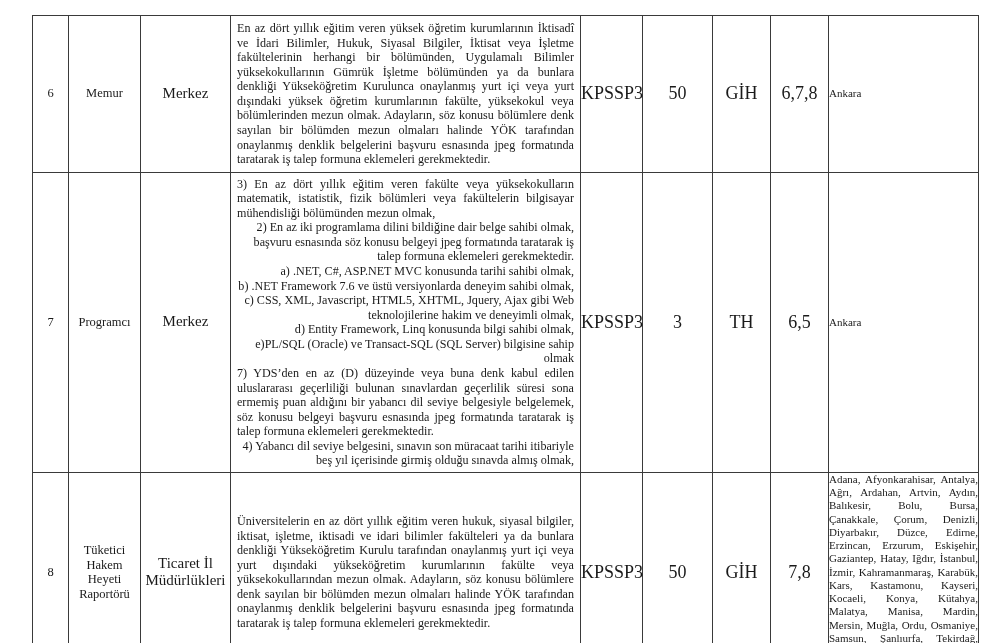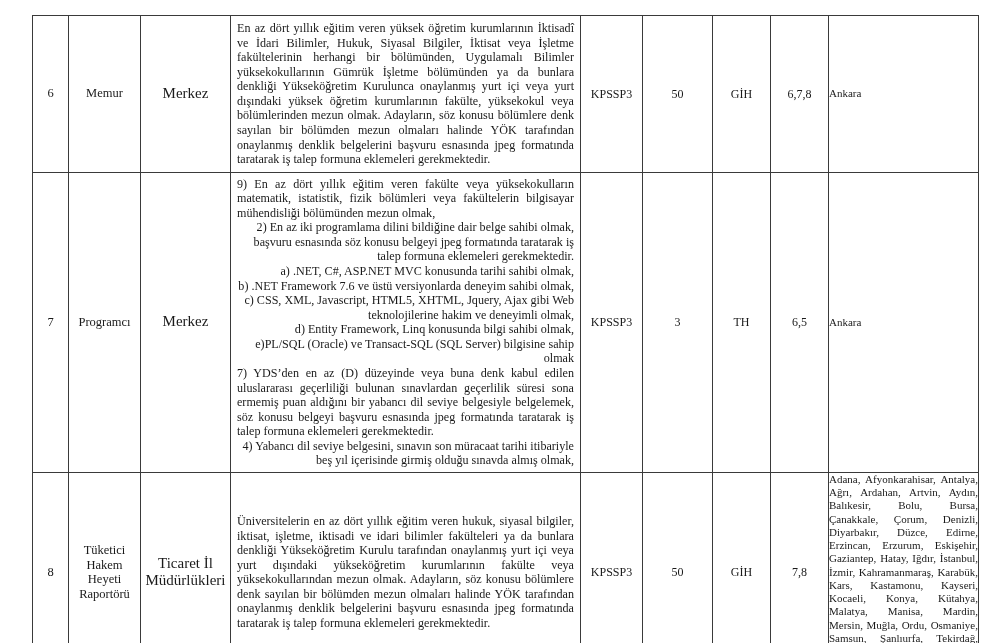--- a/index.html
+++ b/index.html
@@ -39,21 +39,21 @@
   col.c-unit  { width: 90px; }
   col.c-req   { width: 350px; }
   col.c-score { width: 62px; }
   col.c-qty   { width: 70px; }
   col.c-class { width: 58px; }
   col.c-notes { width: 58px; }
   col.c-city  { width: 150px; }
 
   .cell-center {
     text-align: center;
-    font-size: 12px;
+    font-size: 18px;
     line-height: 1.18;
   }
   .cell-no { font-size: 12.5px; }
   .cell-title { font-size: 12.5px; }
   .cell-unit { font-size: 15px; }
 
   .req {
     text-align: justify;
     text-justify: inter-word;
     font-size: 12.1px;
@@ -113,21 +113,21 @@
           <span>Ankara</span>
         </td>
       </tr>
 
       <tr class="r7">
         <td class="cell-center cell-no">7</td>
         <td class="cell-center cell-title">Programcı</td>
         <td class="cell-center cell-unit">Merkez</td>
         <td class="req-cell">
           <div class="req">
-            <p>9) En az dört yıllık eğitim veren fakülte veya yüksekokulların matematik, istatistik, fizik bölümleri veya fakültelerin bilgisayar mühendisliği bölümünden mezun olmak,</p>
+            <p>3) En az dört yıllık eğitim veren fakülte veya yüksekokulların matematik, istatistik, fizik bölümleri veya fakültelerin bilgisayar mühendisliği bölümünden mezun olmak,</p>
             <p class="nojust">2) En az iki programlama dilini bildiğine dair belge sahibi olmak,</p>
             <p class="nojust">başvuru esnasında söz konusu belgeyi jpeg formatında taratarak iş talep formuna eklemeleri gerekmektedir.</p>
             <p class="nojust">a) .NET, C#, ASP.NET MVC konusunda tarihi sahibi olmak,</p>
             <p class="nojust">b) .NET Framework 7.6 ve üstü versiyonlarda deneyim sahibi olmak,</p>
             <p class="nojust">c) CSS, XML, Javascript, HTML5, XHTML, Jquery, Ajax gibi Web teknolojilerine hakim ve deneyimli olmak,</p>
             <p class="nojust">d) Entity Framework, Linq konusunda bilgi sahibi olmak,</p>
             <p class="nojust">e)PL/SQL (Oracle) ve Transact-SQL (SQL Server) bilgisine sahip olmak</p>
             <p>7) YDS’den en az (D) düzeyinde veya buna denk kabul edilen uluslararası geçerliliği bulunan sınavlardan geçerlilik süresi sona ermemiş puan aldığını bir yabancı dil seviye belgesiyle belgelemek, söz konusu belgeyi başvuru esnasında jpeg formatında taratarak iş talep formuna eklemeleri gerekmektedir.</p>
             <p class="nojust">4) Yabancı dil seviye belgesini, sınavın son müracaat tarihi itibariyle beş yıl içerisinde girmiş olduğu sınavda almış olmak,</p>
           </div>

